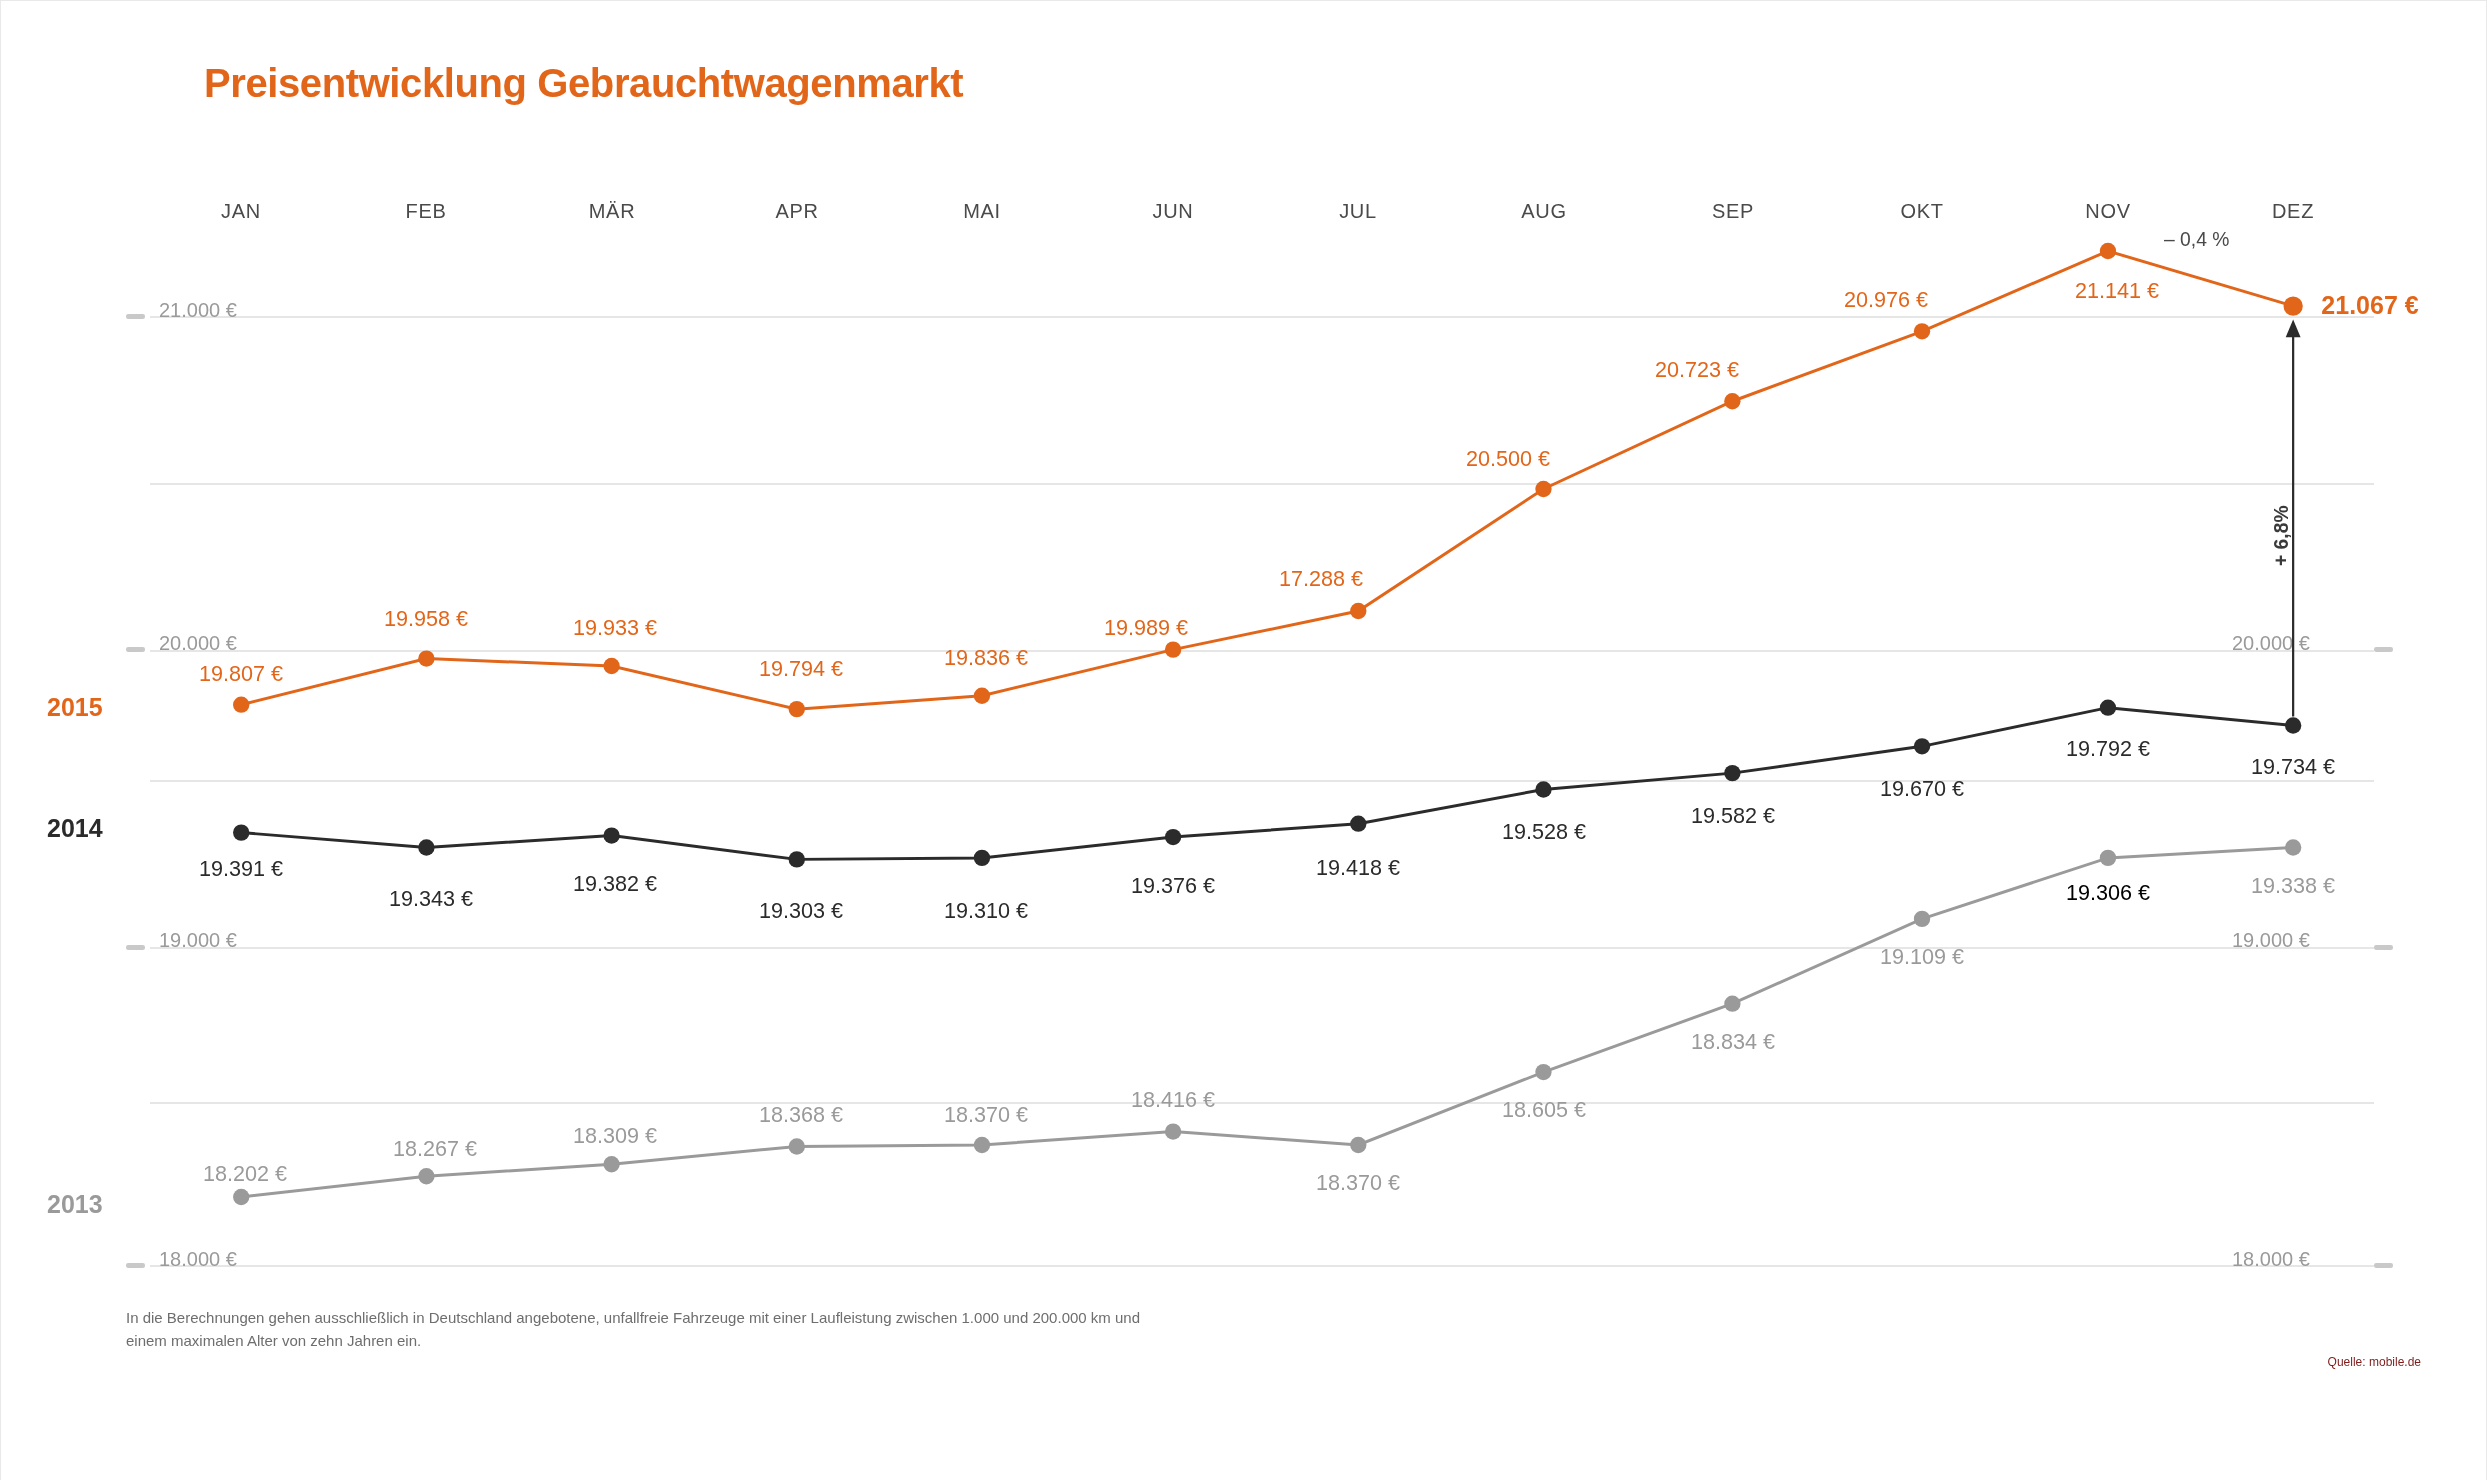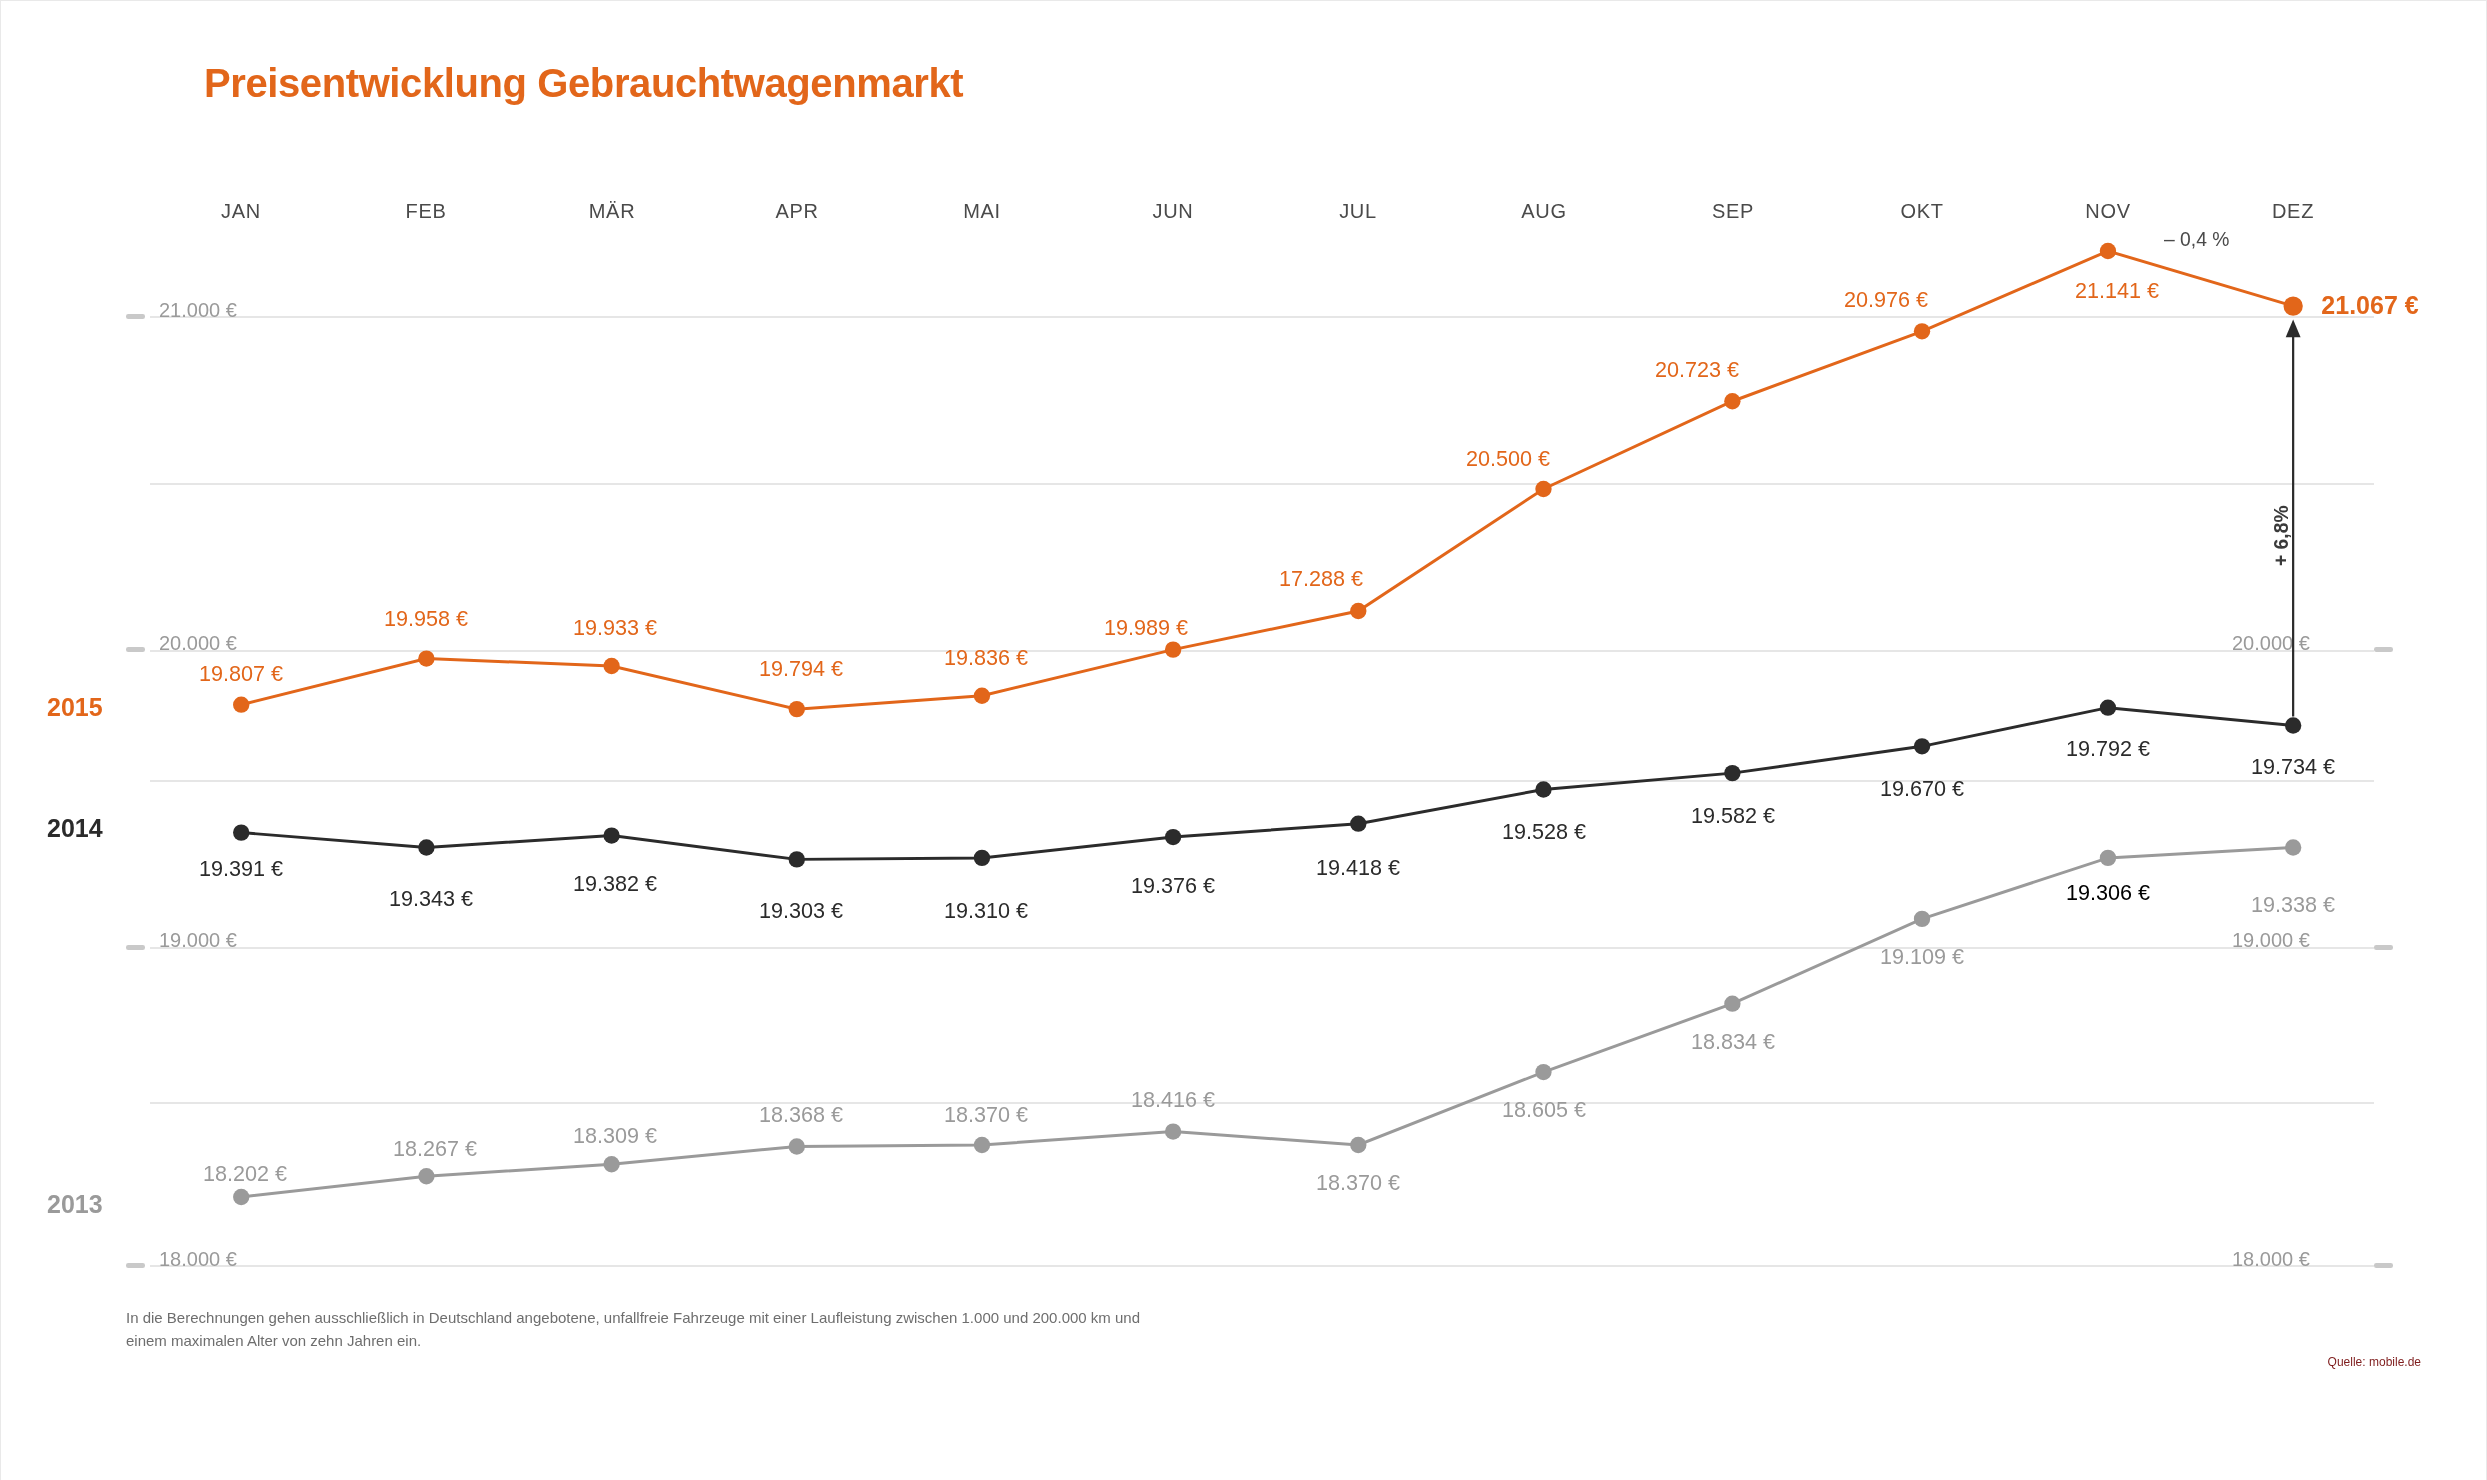--- a/index.html
+++ b/index.html
@@ -149,21 +149,21 @@
   <div class="pt-label" style="left:434px;top:1135px;color:#9a9a9a;">18.267 €</div>
   <div class="pt-label" style="left:614px;top:1122px;color:#9a9a9a;">18.309 €</div>
   <div class="pt-label" style="left:800px;top:1101px;color:#9a9a9a;">18.368 €</div>
   <div class="pt-label" style="left:985px;top:1101px;color:#9a9a9a;">18.370 €</div>
   <div class="pt-label" style="left:1172px;top:1086px;color:#9a9a9a;">18.416 €</div>
   <div class="pt-label" style="left:1357px;top:1169px;color:#9a9a9a;">18.370 €</div>
   <div class="pt-label" style="left:1543px;top:1096px;color:#9a9a9a;">18.605 €</div>
   <div class="pt-label" style="left:1732px;top:1028px;color:#9a9a9a;">18.834 €</div>
   <div class="pt-label" style="left:1921px;top:943px;color:#9a9a9a;">19.109 €</div>
   <div class="pt-label" style="left:2107px;top:879px;color:#000000;">19.306 €</div>
-  <div class="pt-label" style="left:2292px;top:872px;color:#9a9a9a;margin-top:19px;">19.338 €</div>
+  <div class="pt-label" style="left:2292px;top:872px;color:#9a9a9a;">19.338 €</div>
 
   <div class="annot" style="left:2163px;top:228px;">– 0,4 %</div>
   <div class="annot-vert" style="left:2270px;top:565px;">+ 6,8%</div>
 
   <div id="footnote" style="width:1056px;">In die Berechnungen gehen ausschließlich in Deutschland angebotene, unfallfreie Fahrzeuge mit einer Laufleistung zwischen 1.000 und 200.000 km und einem maximalen Alter von zehn Jahren ein.</div>
   <div id="source">Quelle: mobile.de</div>
 
 </div>
 
 

